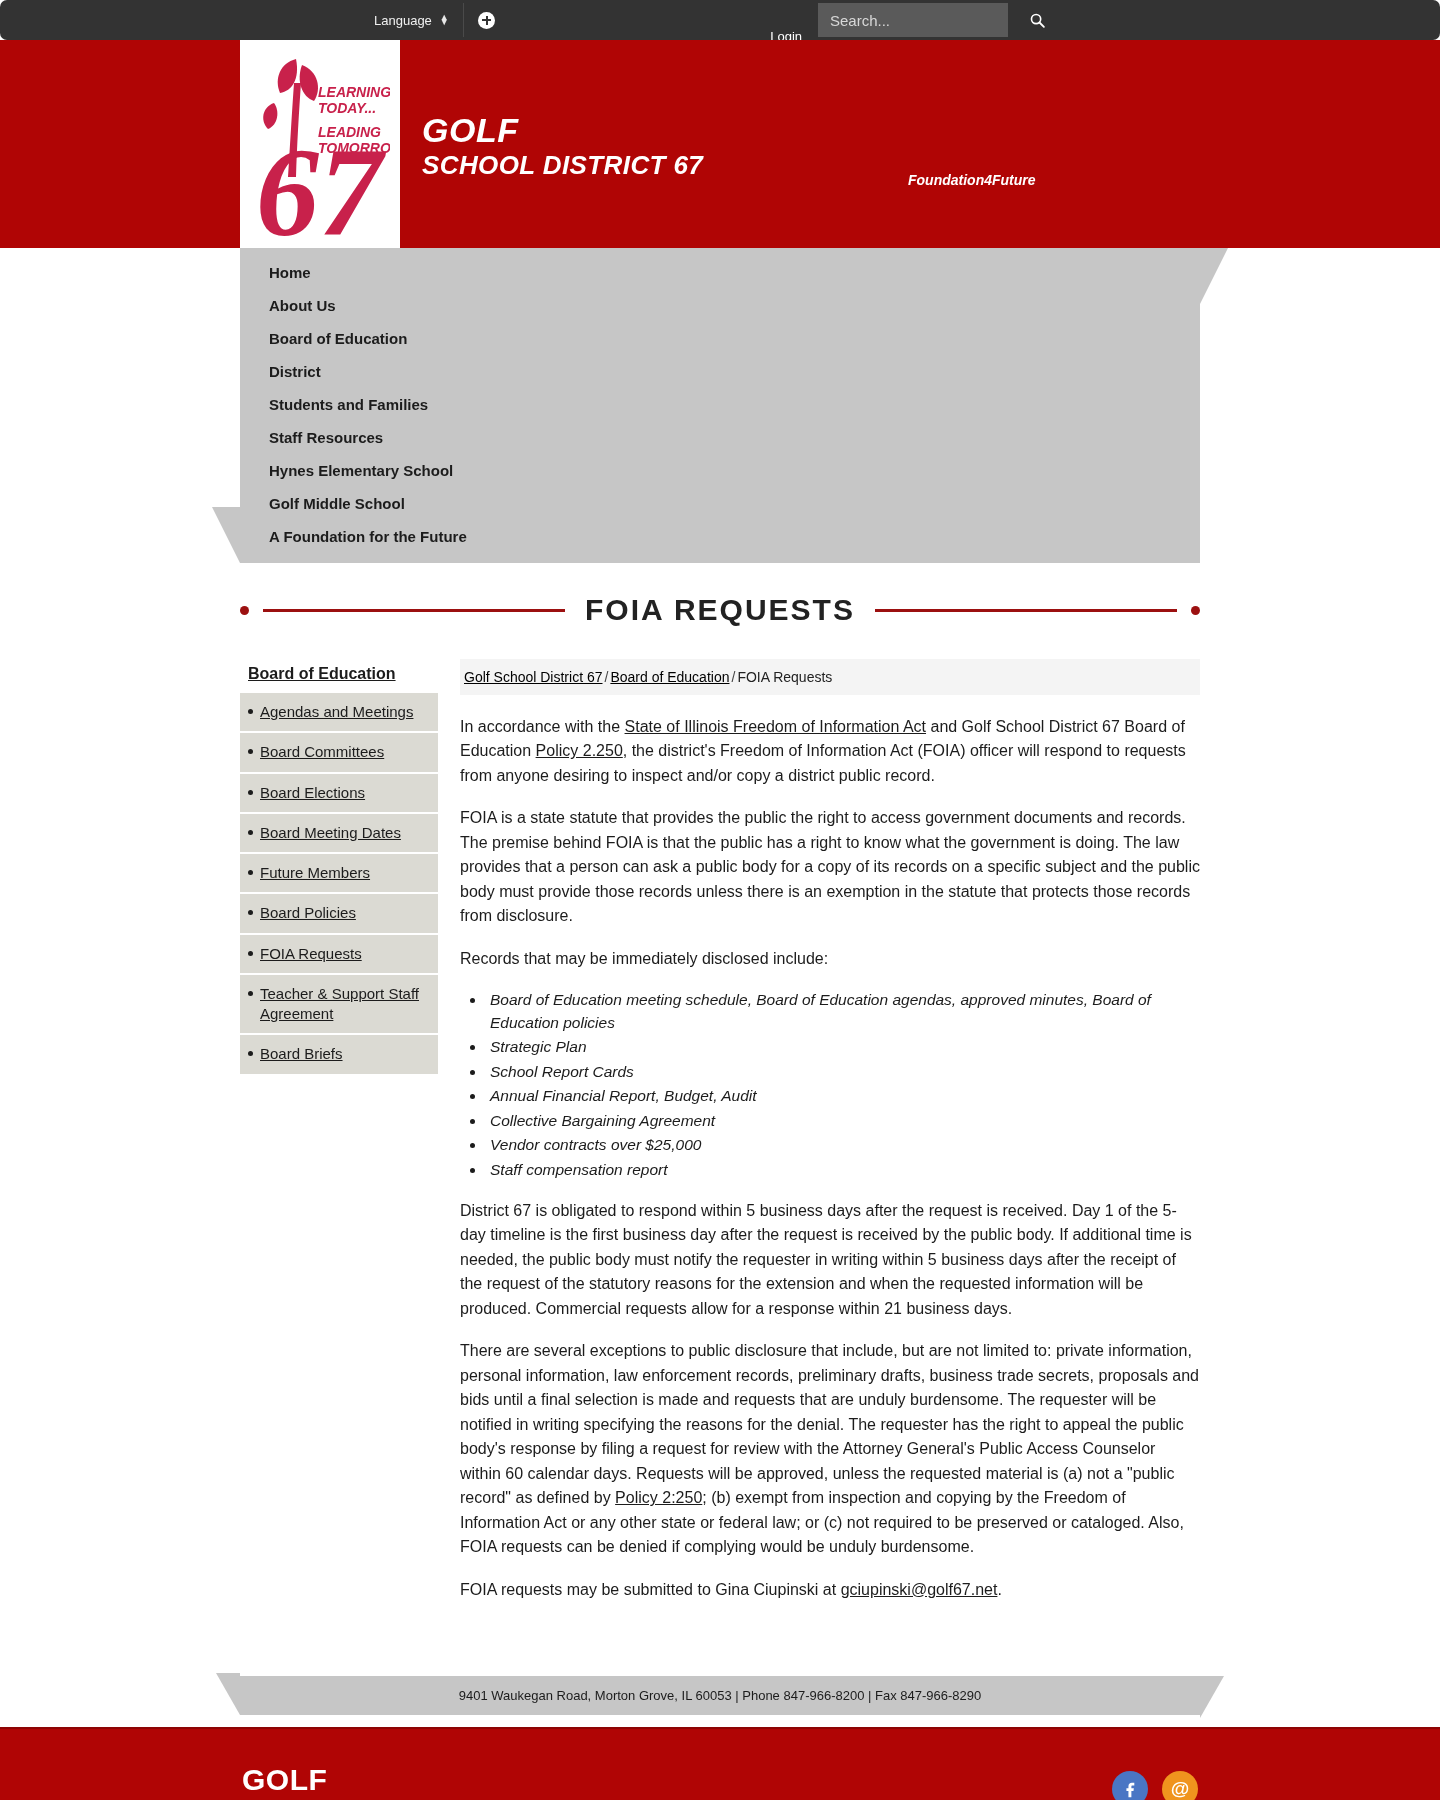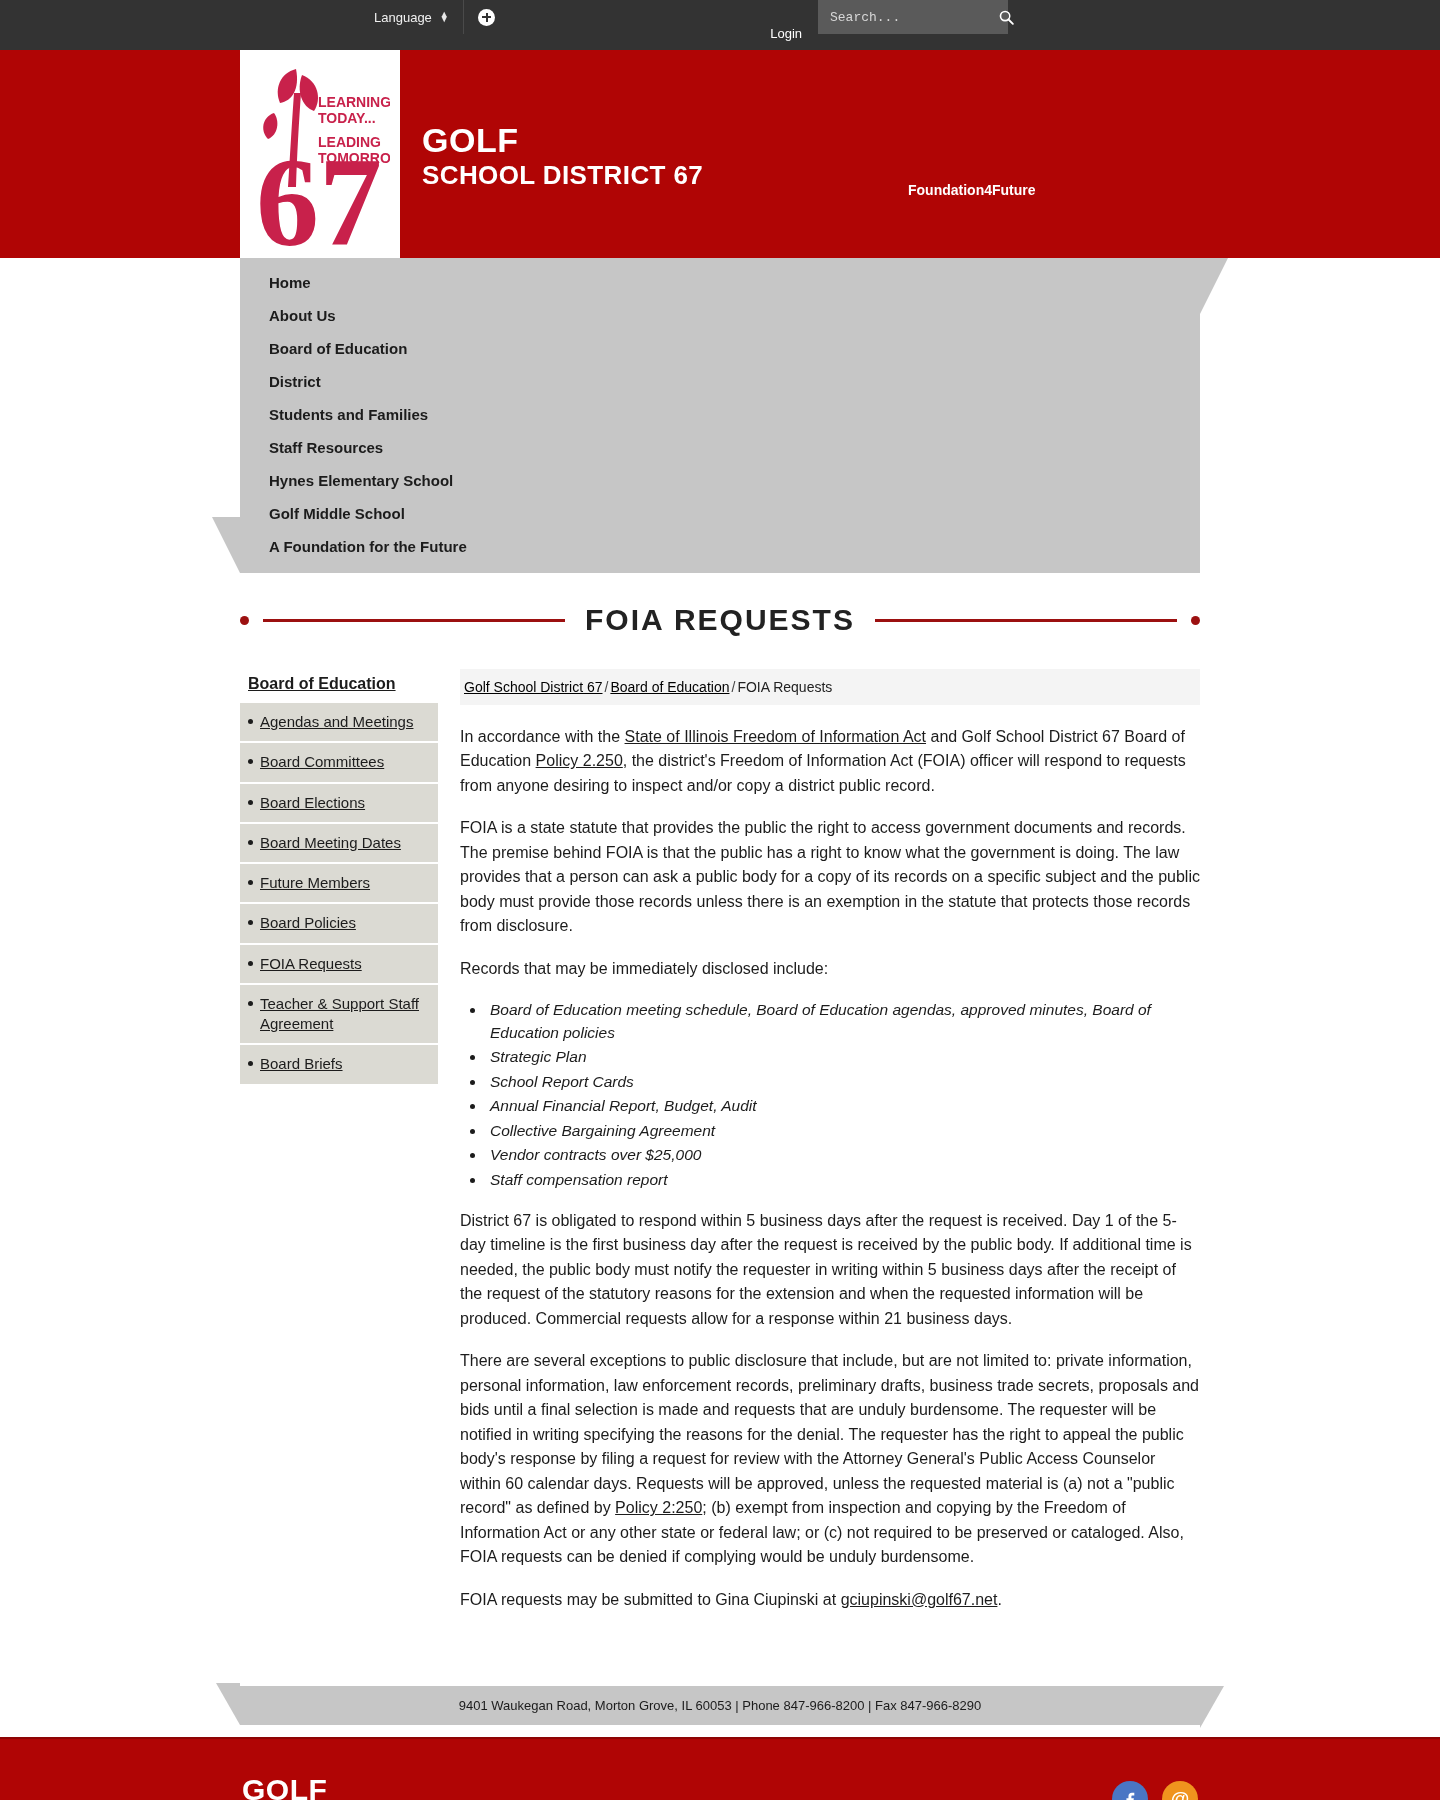--- a/index.html
+++ b/index.html
@@ -6,27 +6,28 @@
   html, body {
     width: 1440px;
     background: #ffffff;
     font-family: "Liberation Sans", sans-serif;
     -webkit-font-smoothing: antialiased;
   }
   body { position: relative; overflow-x: hidden; }
 
   
   .topbar {
-    height: 50px;
+    height: 40px;
     background: #333333;
     display: flex;
-    align-items: flex-start;
+    align-items: center;
     font-size: 13px;
     color: #ffffff;
     position: relative;
+    border-radius: 7px;
   }
   .topbar-left {
     display: flex;
     align-items: center;
     margin-left: 360px;
   }
   .lang-select {
     display: flex;
     align-items: center;
     gap: 8px;
@@ -83,39 +84,40 @@
     width: 190px;
     margin-right: 432px;
     padding: 0 10px 0 12px;
   }
   .search-input {
     flex: 1;
     background: transparent;
     border: none;
     outline: none;
     color: #e6e6e6;
-    font-size: 13px;
-    font-family: Liberation Mono, monospace;
+    font-size: 15px;
+    font-family: Liberation Sans, sans-serif;
   }
   .search-input::placeholder { color: #d8d8d8; }
   .search-icon { width: 17px; height: 17px; flex: none; cursor: pointer; }
 
   
   .header {
     background: #b00505;
     height: 208px;
     position: relative;
   }
   .header-inner {
     width: 960px;
     margin: 0 auto;
     position: relative;
     height: 100%;
     display: flex;
     align-items: flex-start;
+    font-style: italic;
   }
   .logo-box {
     width: 160px;
     height: 208px;
     background: #ffffff;
     flex: none;
     display: flex;
     align-items: center;
     justify-content: center;
     padding: 10px 8px;

